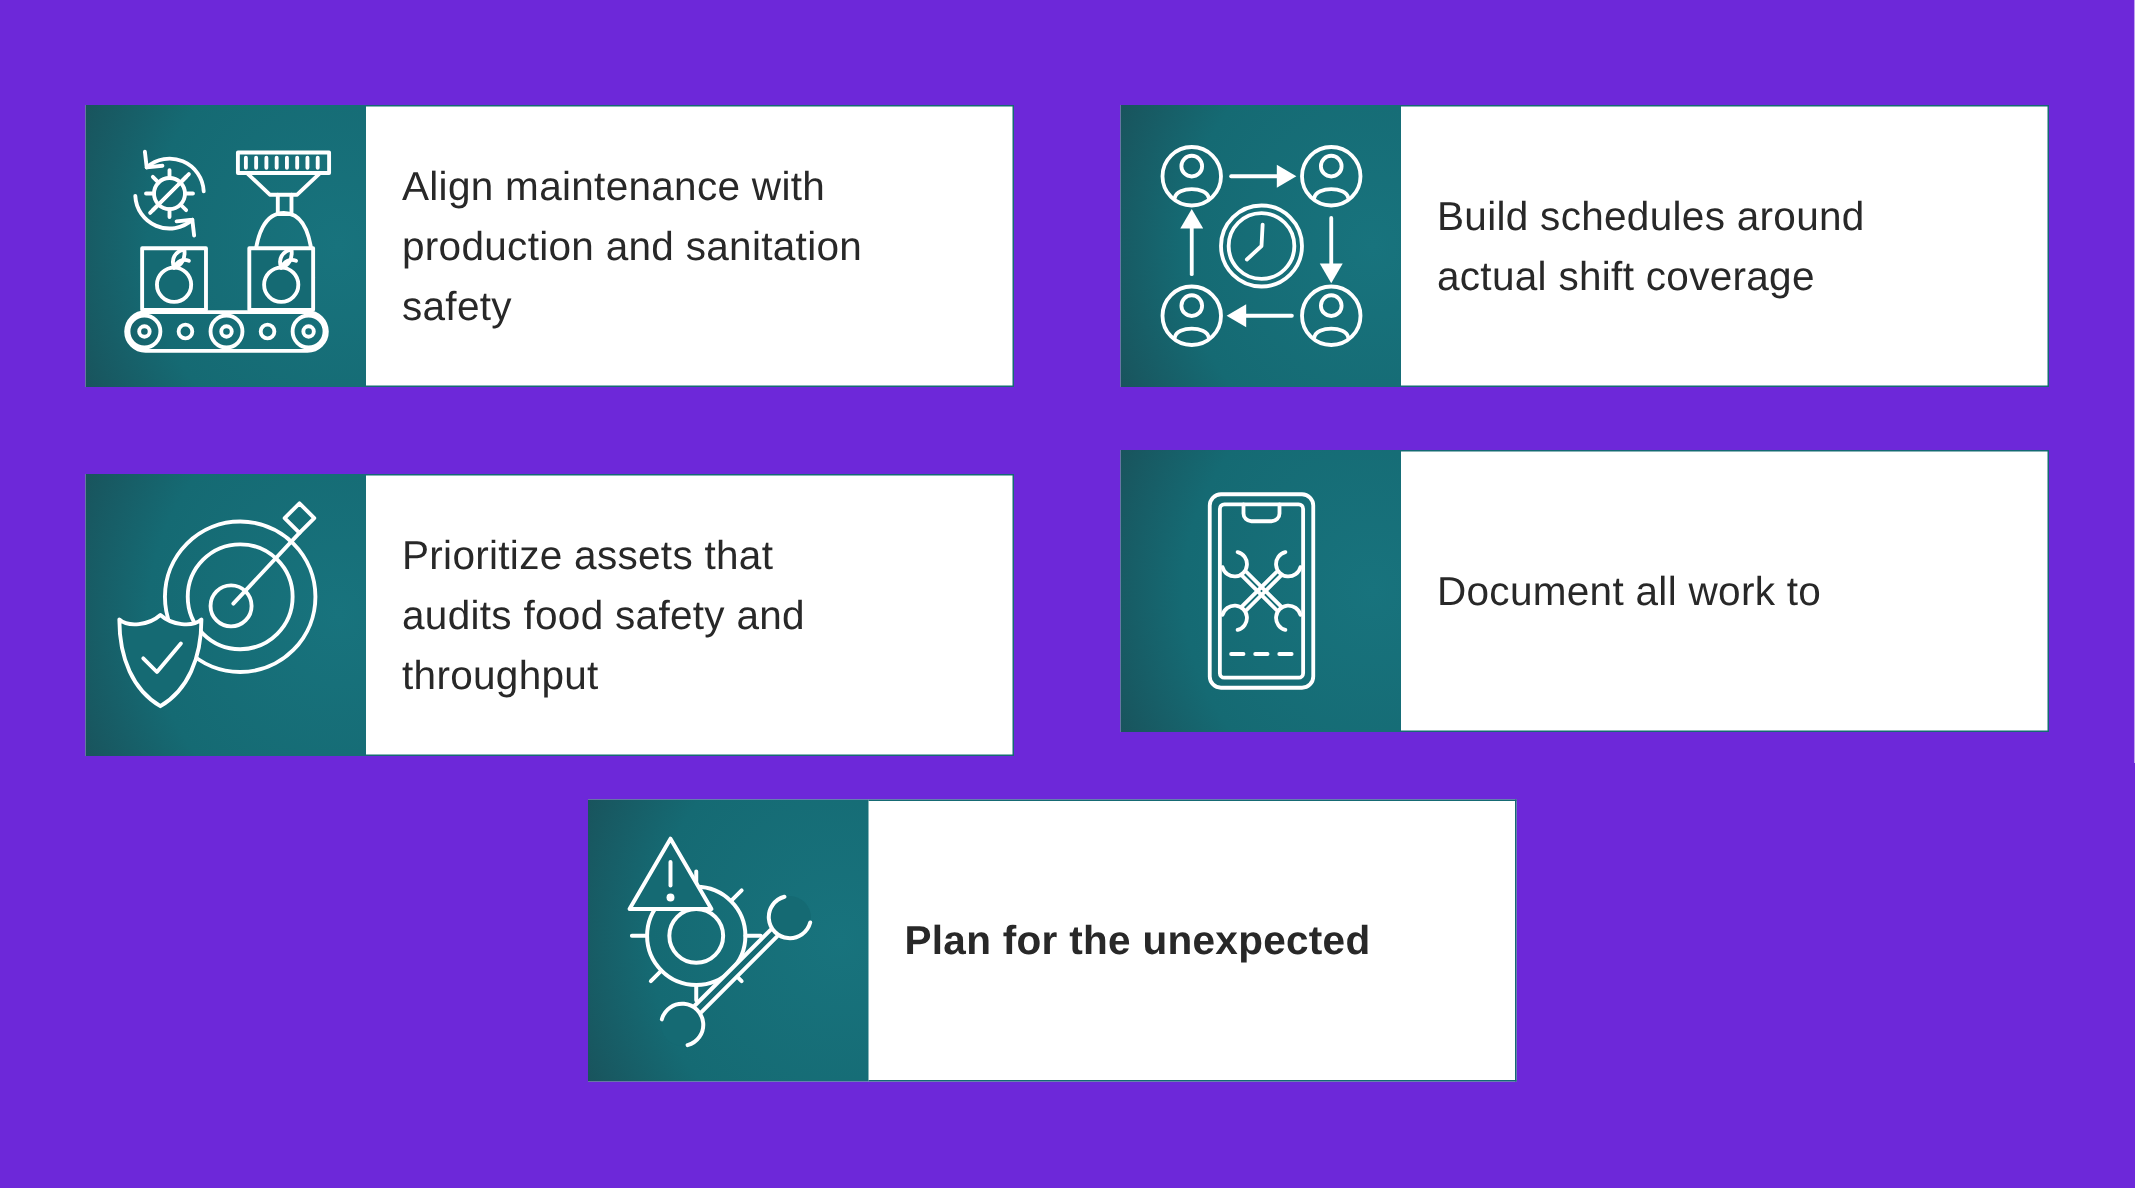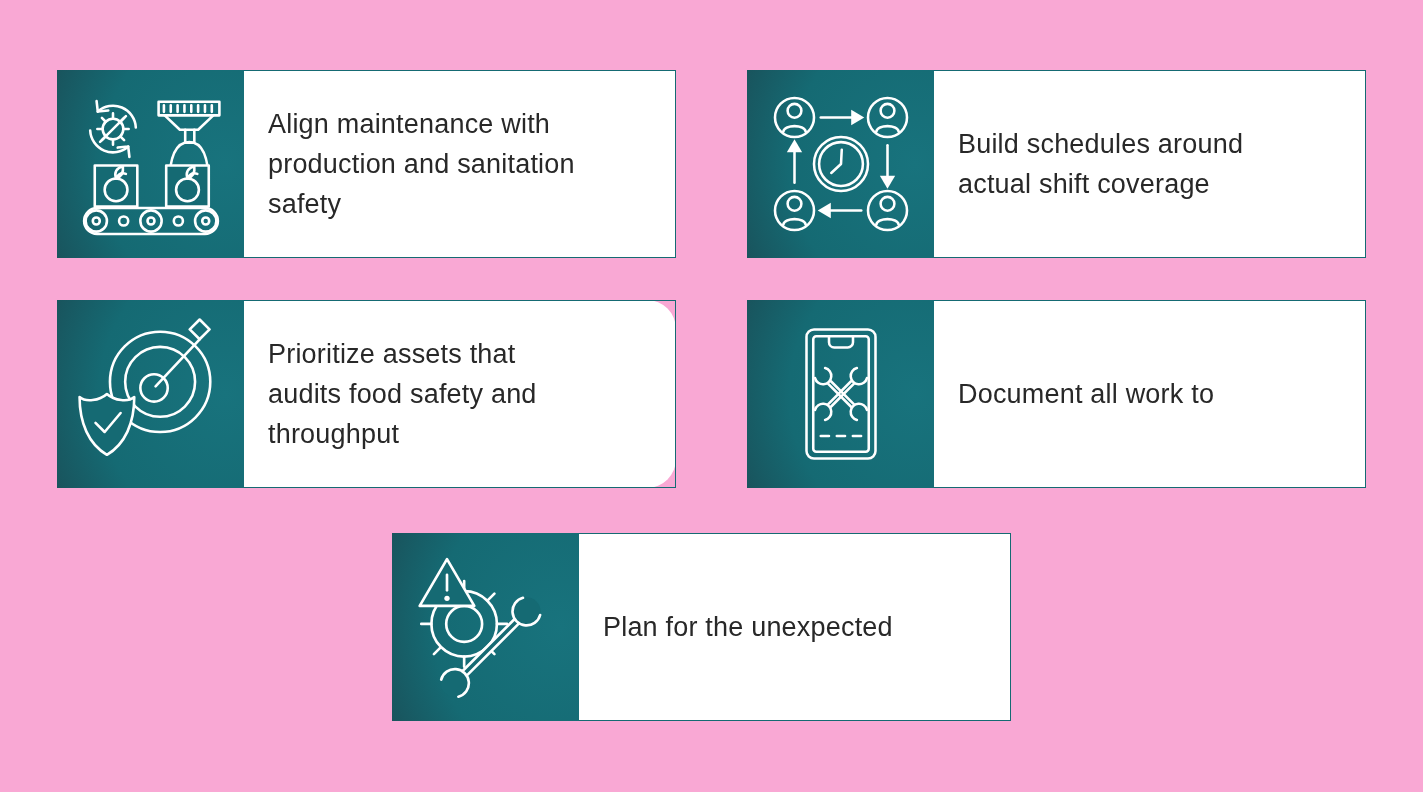--- a/index.html
+++ b/index.html
@@ -1,17 +1,17 @@
 <!DOCTYPE html>
 <html><head>
 <meta charset="utf-8">
 <style>
   html,body{margin:0;padding:0;background:#ffffff;}
   .canvas{
-    position:relative;width:1423px;height:792px;background:#f9a8d4;overflow:hidden;
+    position:relative;width:1423px;height:792px;background:#6d28d9;overflow:hidden;
     font-family:"Liberation Sans", sans-serif;
   }
   .card{
     position:absolute;width:619px;height:188px;display:flex;background:#ffffff;
   }
   .panel{
     width:187px;flex:none;
     background:radial-gradient(150% 165% at 90% 50%, #18737d 0%, #156a73 45%, #1a4d56 74%, #233138 100%);
     display:flex;align-items:center;justify-content:center;
   }
@@ -106,21 +106,21 @@
         <path class="s" d="M19,62.5 V41"></path>
           <path class="w" d="M19,33.5 L13.9,42.2 H24.1 Z"></path>
       </svg>
     </div>
     <div class="body">
       <div class="ln">Build schedules around</div>
       <div class="ln">actual shift coverage</div>
     </div>
   </div>
 
-  <div class="card" style="left:57px;top:300px;border-radius:29px;">
+  <div class="card" style="left:57px;top:316px;">
     <div class="panel">
       <svg viewBox="0 0 100 100" width="152" height="152">
         <circle class="s" cx="56" cy="42" r="33"></circle>
         <circle class="s" cx="56" cy="42" r="23"></circle>
         <circle class="s" cx="52" cy="46" r="9"></circle>
         <path class="s" d="M53,45 L82,14"></path>
         <path class="s" d="M82,14 L75.5,7.5 L82,1 L88.5,7.5 Z"></path>
         <path class="sf" d="M21,50 C26,54.5 35,55.5 39,52 C39,69 33,83 21,90 C9,83 3,69 3,52 C7,55.5 16,54.5 21,50 Z"></path>
         <path class="s" d="M13.5,69 L19.5,75 L30,62.5"></path>
       </svg>
@@ -142,21 +142,21 @@
         <path class="s" d="M60.6,32.7 A5.5,5.5 0 1 0 67.3,39.4 M39.4,67.3 A5.5,5.5 0 1 0 32.7,60.6 M42.8,59 L59,42.8 M41,57.2 L57.2,41"></path>
         <path class="s" d="M32.7,39.4 A5.5,5.5 0 1 0 39.4,32.7 M67.3,60.6 A5.5,5.5 0 1 0 60.6,67.3 M42.8,41 L59,57.2 M41,42.8 L57.2,59"></path>
         <path class="s" stroke-width="2.3" stroke-dasharray="5.5 5.2" stroke-linecap="butt" d="M36.5,78 H64"></path>
       </svg>
     </div>
     <div class="body">
       <div class="ln">Document all work to</div>
     </div>
   </div>
 
-  <div class="card" style="left:392px;top:533px;">
+  <div class="card" style="left:392px;top:533px;font-weight:bold;">
     <div class="panel">
       <svg viewBox="0 0 100 100" width="156" height="156">
 
         <path class="s" stroke-width="7" stroke-linecap="butt" d="M57,48 H63.5 M36,69 V75.5 M15,48 H8.5 M36,27 V20.5 M50.9,62.9 L55.4,67.4 M21.1,62.9 L16.6,67.4 M21.1,33.1 L16.6,28.6 M50.9,33.1 L55.4,28.6"></path>
         <circle class="s" cx="36" cy="48" r="21"></circle>
         <circle class="s" cx="36" cy="48" r="11.5"></circle>
 
         <path class="fo" d="M37.8,81 L71,47.8 L68.2,45 L35,78.2 Z"></path>
         <circle class="fo" cx="76" cy="40" r="9"></circle>
         <circle class="fo" cx="30" cy="86" r="9"></circle>

